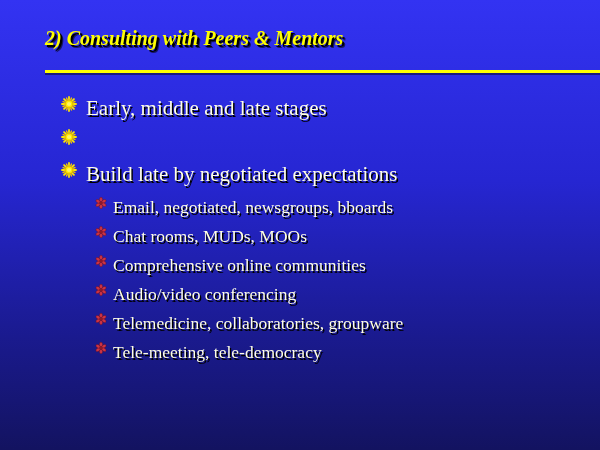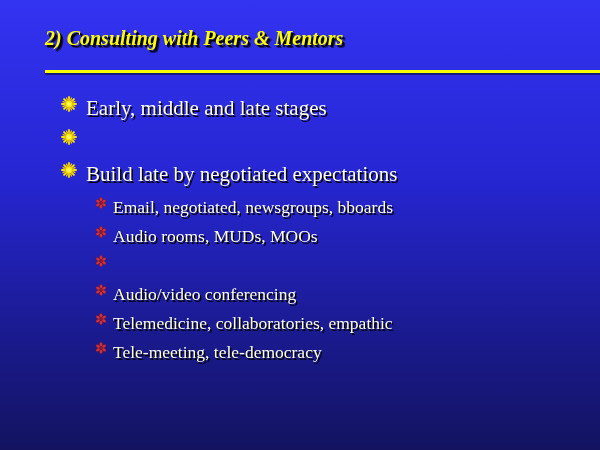--- a/index.html
+++ b/index.html
@@ -163,38 +163,39 @@
     <li>
       <svg class="bullet-icon" viewBox="0 0 20 20">
           <use href="#flower-icon-def"></use>
         </svg>
       <span class="bullet-text">Email, negotiated, newsgroups, bboards</span>
     </li>
     <li>
       <svg class="bullet-icon" viewBox="0 0 20 20">
           <use href="#flower-icon-def"></use>
         </svg>
-      <span class="bullet-text">Audio rooms, MUDs, MOOs</span>
-    </li>
-    <li>
-      <svg class="bullet-icon" viewBox="0 0 20 20">
-          <use href="#flower-icon-def"></use>
-        </svg>
+      <span class="bullet-text">Chat rooms, MUDs, MOOs</span>
+    </li>
+    <li>
+      <svg class="bullet-icon" viewBox="0 0 20 20">
+          <use href="#flower-icon-def"></use>
+        </svg>
+      <span class="bullet-text">Comprehensive online communities</span>
     </li>
     <li>
       <svg class="bullet-icon" viewBox="0 0 20 20">
           <use href="#flower-icon-def"></use>
         </svg>
       <span class="bullet-text">Audio/video conferencing</span>
     </li>
     <li>
       <svg class="bullet-icon" viewBox="0 0 20 20">
           <use href="#flower-icon-def"></use>
         </svg>
-      <span class="bullet-text">Telemedicine, collaboratories, empathic</span>
+      <span class="bullet-text">Telemedicine, collaboratories, groupware</span>
     </li>
     <li>
       <svg class="bullet-icon" viewBox="0 0 20 20">
           <use href="#flower-icon-def"></use>
         </svg>
       <span class="bullet-text">Tele-meeting, tele-democracy</span>
     </li>
   </ul>
 
 </div>

